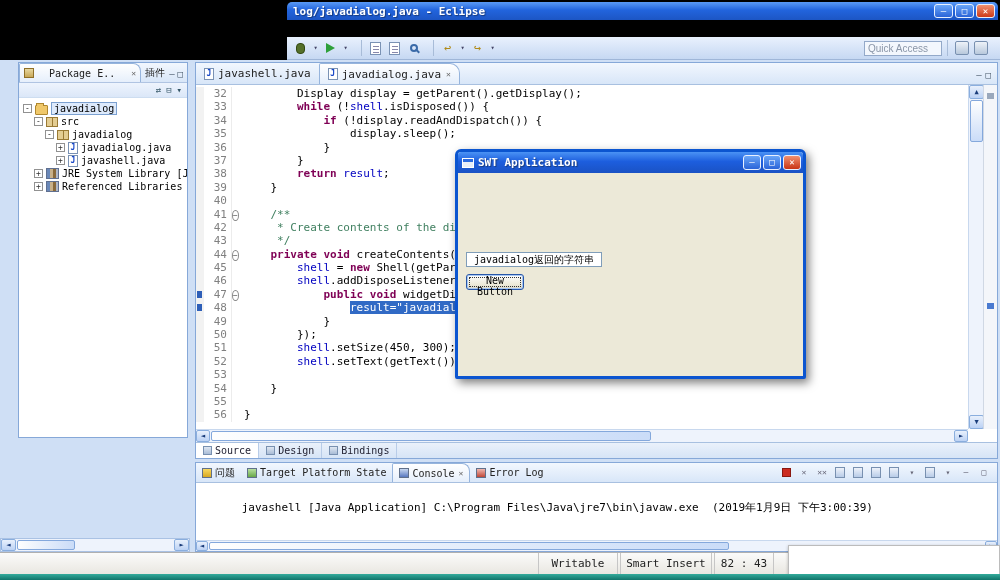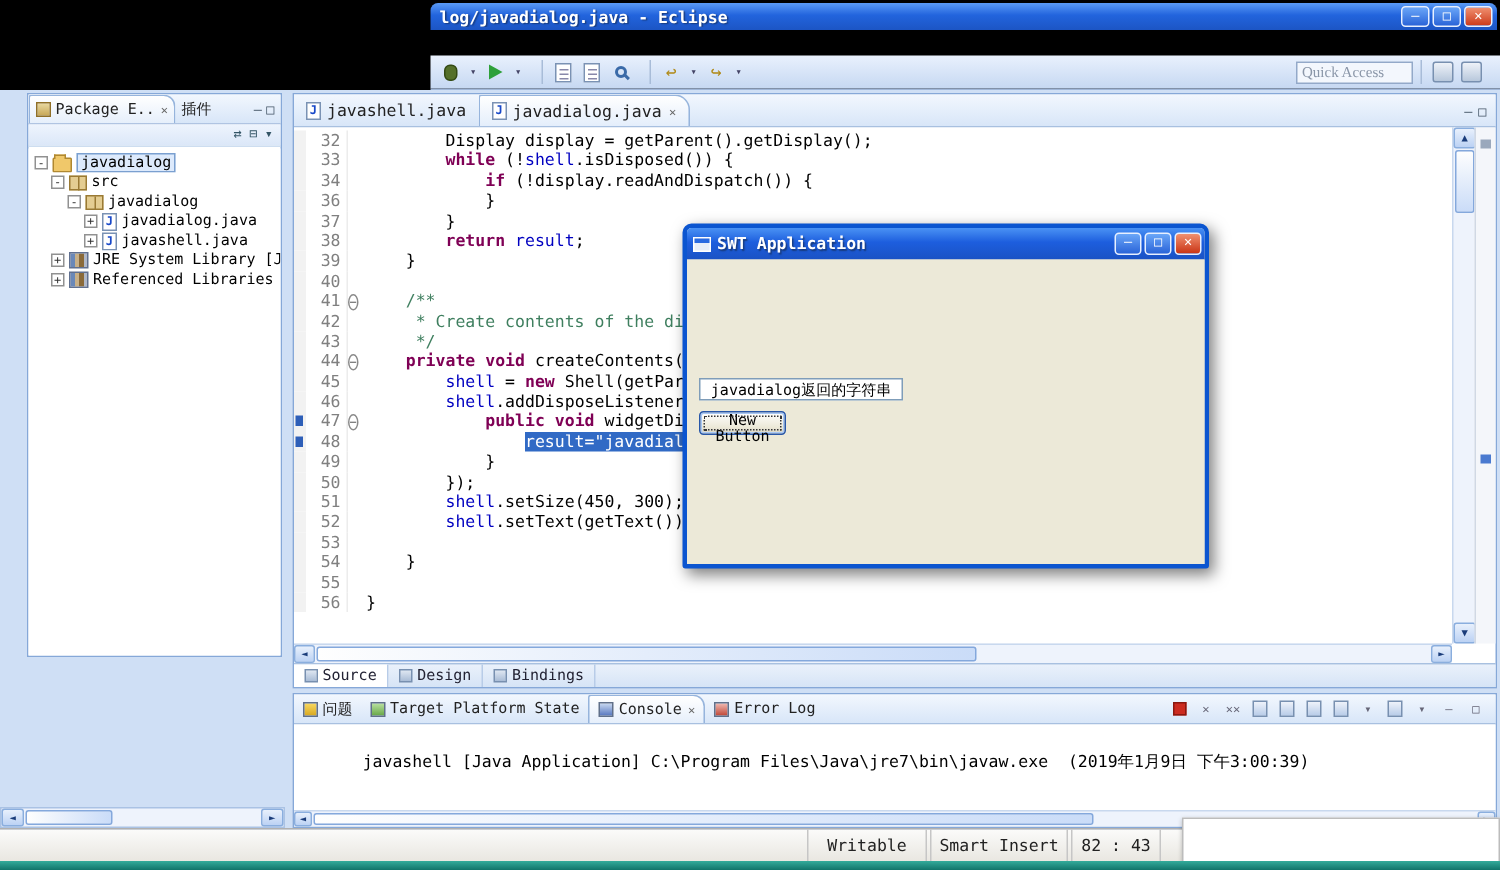--- a/index.html
+++ b/index.html
@@ -29,29 +29,29 @@
   .tbi{width:17px;height:17px;display:flex;align-items:center;justify-content:center;border-radius:2px;}
   .tbi.dd{width:9px;font-size:7px;color:#446;}
   .i-bug{width:9px;height:11px;background:#55702a;border-radius:4px;border:1px solid #344a14;}
   .i-play{width:0;height:0;border-left:9px solid #2ea03a;border-top:5px solid transparent;border-bottom:5px solid transparent;}
   .i-doc{width:11px;height:13px;background:#fff;border:1px solid #7a92b4;position:relative;}
   .i-doc::after{content:"";position:absolute;left:2px;top:3px;width:6px;height:1px;background:#88a;box-shadow:0 3px 0 #88a,0 6px 0 #88a;}
   .i-search{width:8px;height:8px;border:2px solid #3a6aa8;border-radius:50%;position:relative;}
   .i-search::after{content:"";position:absolute;width:5px;height:2px;background:#3a6aa8;right:-4px;bottom:-2px;transform:rotate(45deg);}
   .i-arrow{font-size:12px;color:#b08a18;line-height:17px;}
   .quick-access{margin-left:auto;width:78px;height:15px;border:1px solid #93a9c9;background:#f3f7fd;
-    font-family:Liberation Serif, serif;font-size:10px;color:#333;padding:0 3px;}
+    font-family:Liberation Sans, sans-serif;font-size:10px;color:#333;padding:0 3px;}
   .quick-access::placeholder{color:#8a96a8;}
   .i-persp{width:14px;height:14px;background:linear-gradient(#eef2f8,#b8c8dc);border:1px solid #7890b0;border-radius:2px;}
 
   
   .pkg-panel{position:absolute;left:18px;top:62px;width:170px;height:376px;background:#fff;border:1px solid #86a8d8;}
   .pkg-tabs{height:20px;background:linear-gradient(#f2f7fe,#d8e6f8);border-bottom:1px solid #b0c4e2;
     display:flex;align-items:flex-end;font-size:10px;}
-  .ptab{height:19px;display:flex;align-items:center;gap:3px;padding:0 4px;color:#222;white-space:nowrap;}
+  .ptab{height:19px;display:flex;align-items:center;gap:15px;padding:0 4px;color:#222;white-space:nowrap;}
   .ptab.active{background:linear-gradient(#ffffff,#e6effb);border:1px solid #96b4dc;border-bottom:none;border-radius:2px 8px 0 0;}
   .ptab-icon{width:10px;height:10px;background:linear-gradient(#e8d8a0,#c8a858);border:1px solid #907028;}
   .tab-close{font-size:8px;color:#666;margin-left:1px;}
   .panel-btns{margin-left:auto;display:flex;gap:3px;padding:0 4px 3px 0;font-size:9px;color:#456;}
   .pkg-toolbar{height:15px;background:linear-gradient(#eef4fd,#dbe7f8);border-bottom:1px solid #cdddf0;
     display:flex;justify-content:flex-end;align-items:center;gap:5px;padding-right:5px;font-size:9px;color:#356;}
   .pkg-tree{position:absolute;left:0;top:36px;right:0;bottom:0;background:#fff;padding-top:3px;overflow:hidden;}
   .trow{height:13px;display:flex;align-items:center;gap:3px;font-size:10px;white-space:nowrap;overflow:hidden;}
   .lv0{padding-left:4px;}.lv1{padding-left:15px;}.lv2{padding-left:26px;}.lv3{padding-left:37px;}
   .tg{width:9px;height:9px;border:1px solid #919191;background:#fff;font-size:8px;line-height:7px;text-align:center;color:#333;flex:none;}
@@ -292,20 +292,21 @@
       <span class="etab-btns">
         <span>—</span>
         <span>□</span>
       </span>
     </div>
 
     <div class="code-area" id="code-lines">
         <div class="cl"><span class="cl-marker"></span><span class="cl-num">32</span><span class="cl-fold"></span><span class="cl-text"><span class="tk-d">        Display display = getParent().getDisplay();</span></span></div>
         <div class="cl"><span class="cl-marker"></span><span class="cl-num">33</span><span class="cl-fold"></span><span class="cl-text"><span class="tk-d">        </span><span class="tk-k">while</span><span class="tk-d"> (!</span><span class="tk-f">shell</span><span class="tk-d">.isDisposed()) {</span></span></div>
         <div class="cl"><span class="cl-marker"></span><span class="cl-num">34</span><span class="cl-fold"></span><span class="cl-text"><span class="tk-d">            </span><span class="tk-k">if</span><span class="tk-d"> (!display.readAndDispatch()) {</span></span></div>
+        <div class="cl"><span class="cl-marker"></span><span class="cl-num">35</span><span class="cl-fold"></span><span class="cl-text"><span class="tk-d">                display.sleep();</span></span></div>
         <div class="cl"><span class="cl-marker"></span><span class="cl-num">36</span><span class="cl-fold"></span><span class="cl-text"><span class="tk-d">            }</span></span></div>
         <div class="cl"><span class="cl-marker"></span><span class="cl-num">37</span><span class="cl-fold"></span><span class="cl-text"><span class="tk-d">        }</span></span></div>
         <div class="cl"><span class="cl-marker"></span><span class="cl-num">38</span><span class="cl-fold"></span><span class="cl-text"><span class="tk-d">        </span><span class="tk-k">return</span><span class="tk-d"> </span><span class="tk-f">result</span><span class="tk-d">;</span></span></div>
         <div class="cl"><span class="cl-marker"></span><span class="cl-num">39</span><span class="cl-fold"></span><span class="cl-text"><span class="tk-d">    }</span></span></div>
         <div class="cl"><span class="cl-marker"></span><span class="cl-num">40</span><span class="cl-fold"></span><span class="cl-text"></span></div>
         <div class="cl"><span class="cl-marker"></span><span class="cl-num">41</span><span class="cl-fold"><span class="fold-dot">−</span></span><span class="cl-text"><span class="tk-c">    /**</span></span></div>
         <div class="cl"><span class="cl-marker"></span><span class="cl-num">42</span><span class="cl-fold"></span><span class="cl-text"><span class="tk-c">     * Create contents of the dialog</span></span></div>
         <div class="cl"><span class="cl-marker"></span><span class="cl-num">43</span><span class="cl-fold"></span><span class="cl-text"><span class="tk-c">     */</span></span></div>
         <div class="cl"><span class="cl-marker"></span><span class="cl-num">44</span><span class="cl-fold"><span class="fold-dot">−</span></span><span class="cl-text"><span class="tk-d">    </span><span class="tk-k">private</span><span class="tk-d"> </span><span class="tk-k">void</span><span class="tk-d"> createContents() {</span></span></div>
         <div class="cl"><span class="cl-marker"></span><span class="cl-num">45</span><span class="cl-fold"></span><span class="cl-text"><span class="tk-d">        </span><span class="tk-f">shell</span><span class="tk-d"> = </span><span class="tk-k">new</span><span class="tk-d"> Shell(getParent()</span></span></div>

